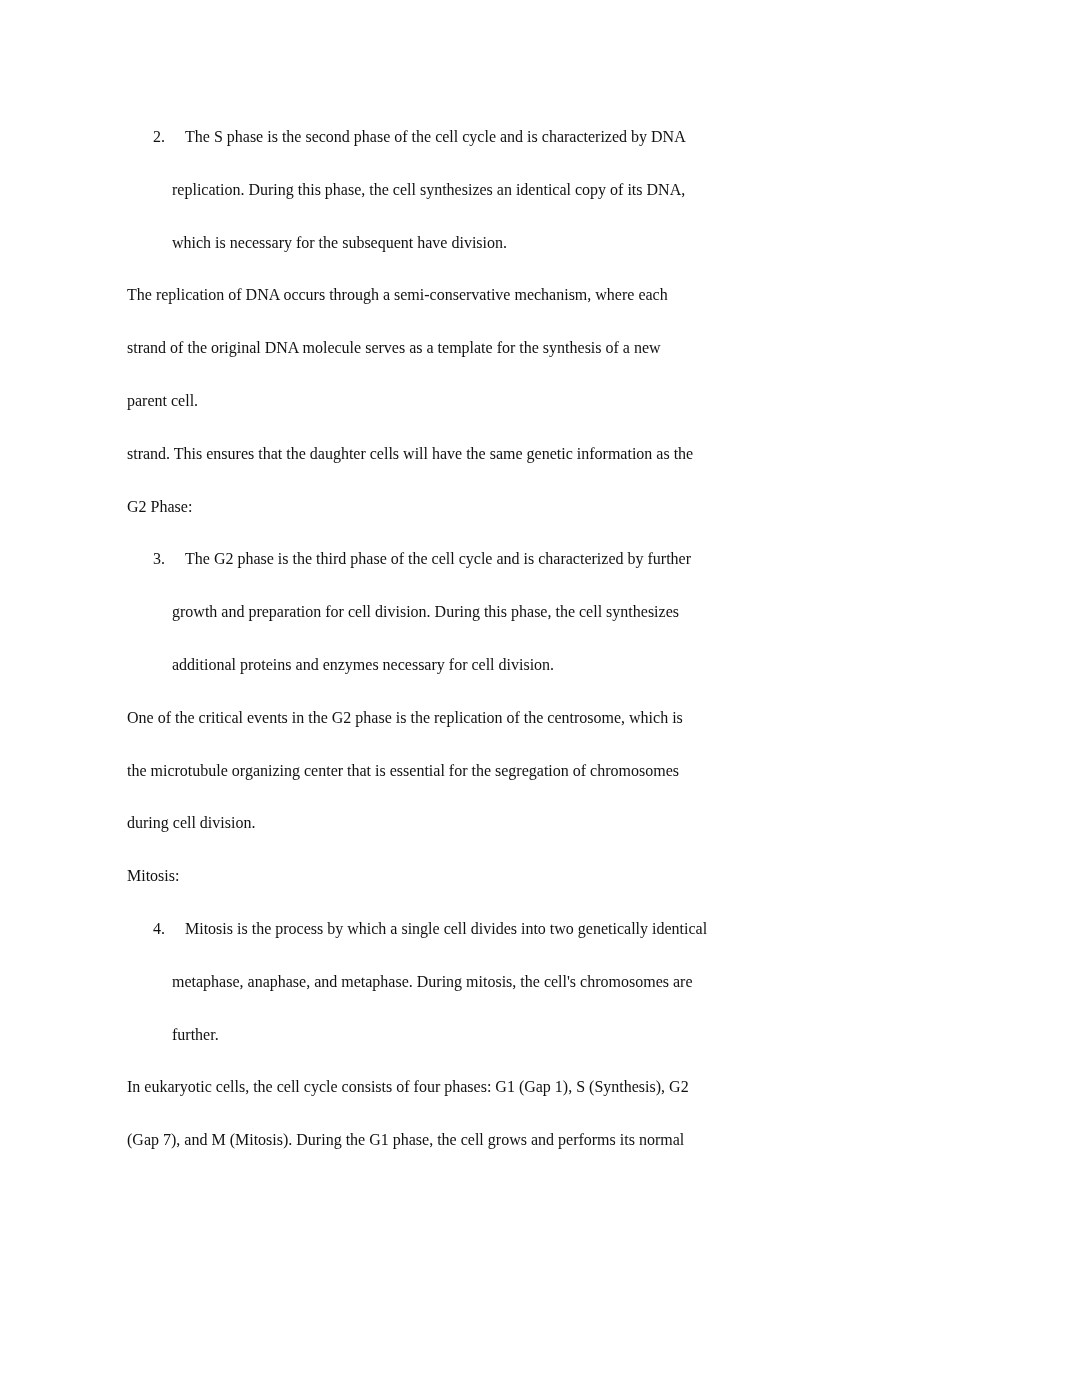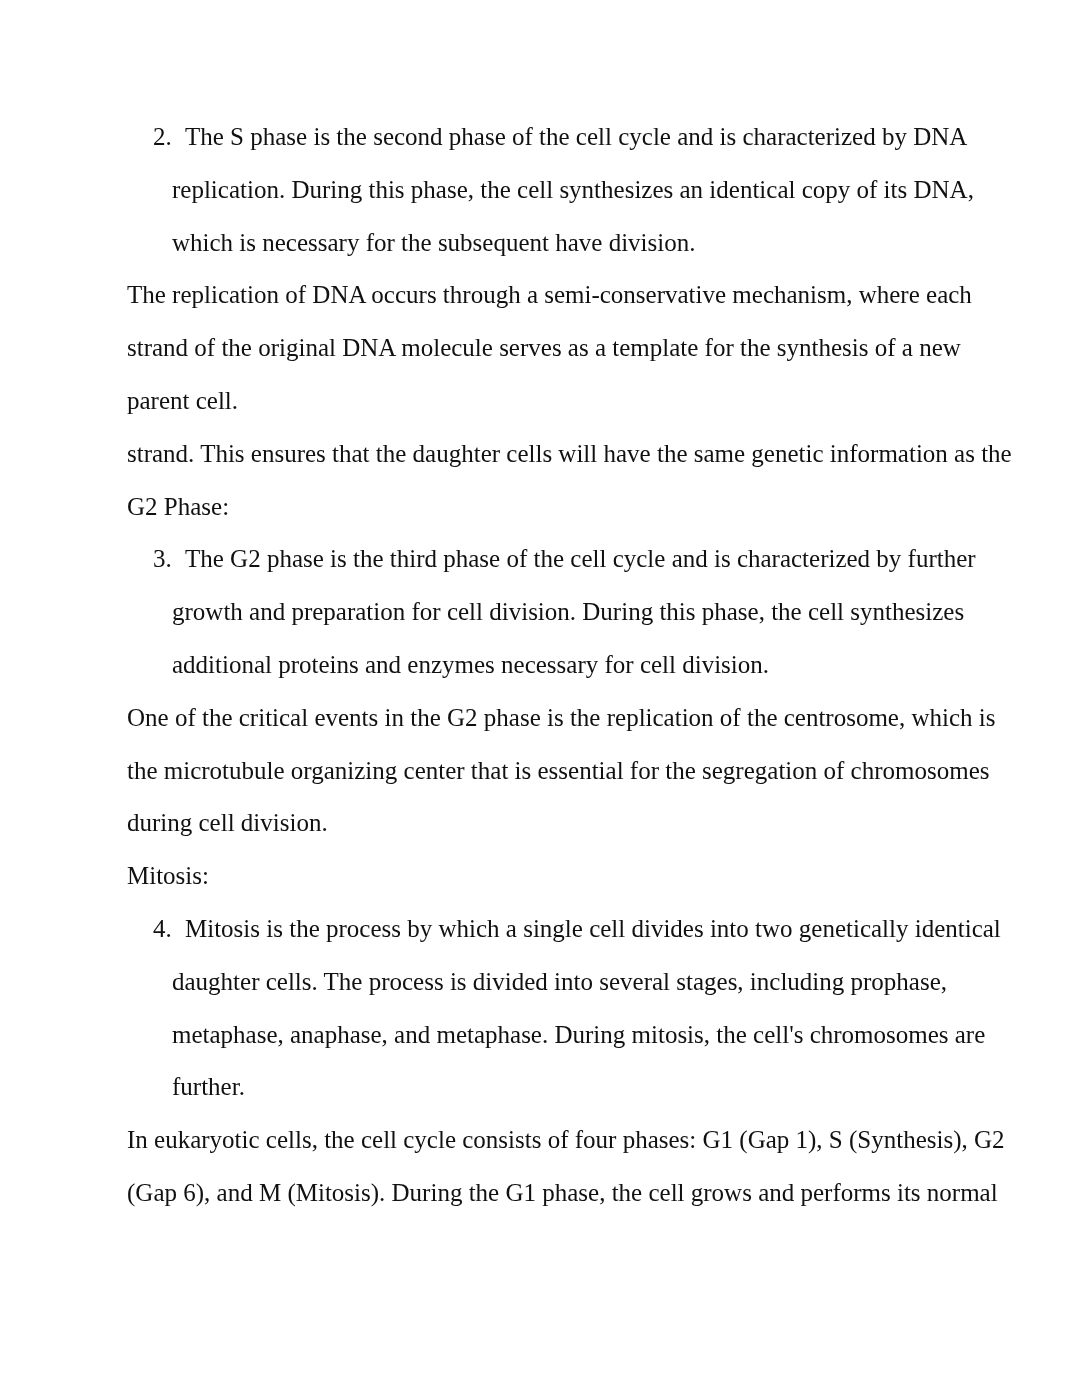--- a/index.html
+++ b/index.html
@@ -13,21 +13,21 @@
     height: 1397px;
     background: #ffffff;
     overflow: hidden;
     font-family: "Liberation Serif", "DejaVu Serif", serif;
     color: #111111;
   }
   .content {
     position: absolute;
     left: 127px;
     top: 111px;
-    font-size: 25px;
+    font-size: 16px;
   }
   .line {
     height: 52.8px;
     line-height: 52.8px;
     white-space: nowrap;
   }
   
   .line.list-first { padding-left: 26px; }
   .line.list-cont  { padding-left: 45px; }
   .num {
@@ -62,22 +62,21 @@
       <div class="block">
         <div class="line">One of the critical events in the G2 phase is the replication of the centrosome, which is</div>
         <div class="line">the microtubule organizing center that is essential for the segregation of chromosomes</div>
         <div class="line">during cell division.</div>
       </div>
       <div class="block">
         <div class="line">Mitosis:</div>
       </div>
       <div class="block">
         <div class="line list-first"><span class="num">4.</span><span>Mitosis is the process by which a single cell divides into two genetically identical</span></div>
-        <div class="line list-cont">daughter cells. The process is divided into several stages, including prophase,</div>
         <div class="line list-cont">metaphase, anaphase, and metaphase. During mitosis, the cell's chromosomes are</div>
         <div class="line list-cont">further.</div>
       </div>
       <div class="block">
         <div class="line">In eukaryotic cells, the cell cycle consists of four phases: G1 (Gap 1), S (Synthesis), G2</div>
-        <div class="line">(Gap 6), and M (Mitosis). During the G1 phase, the cell grows and performs its normal</div>
+        <div class="line">(Gap 7), and M (Mitosis). During the G1 phase, the cell grows and performs its normal</div>
       </div>
     </div>
 </div>
 
 </body></html>

